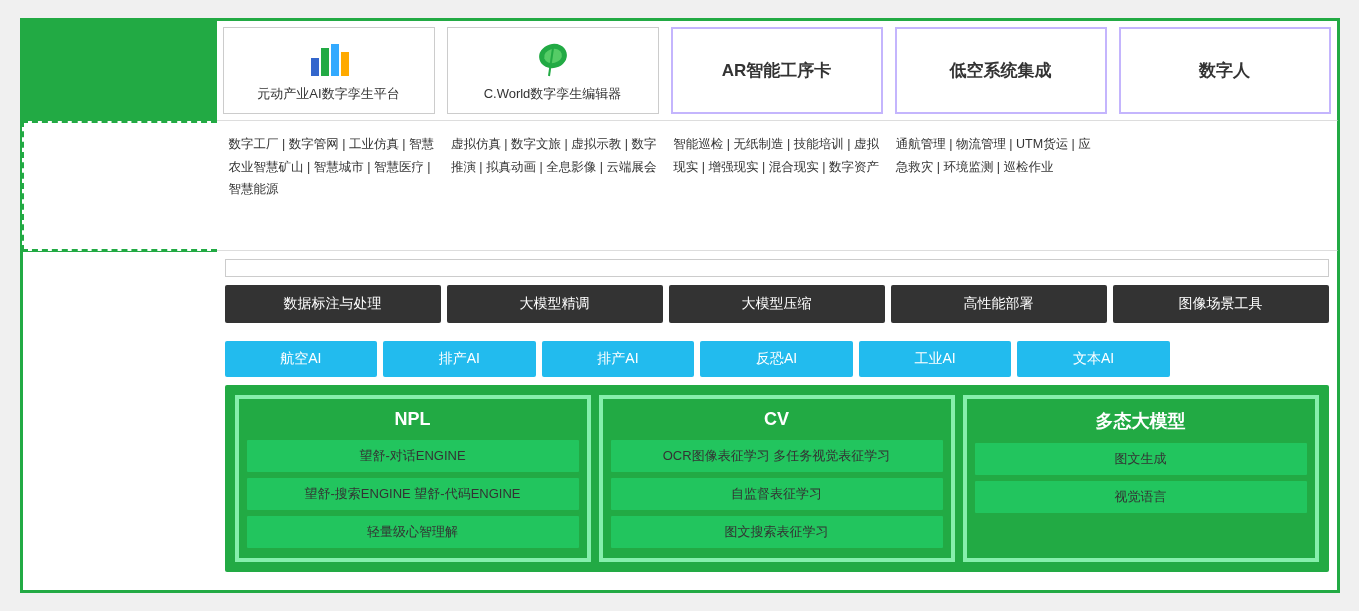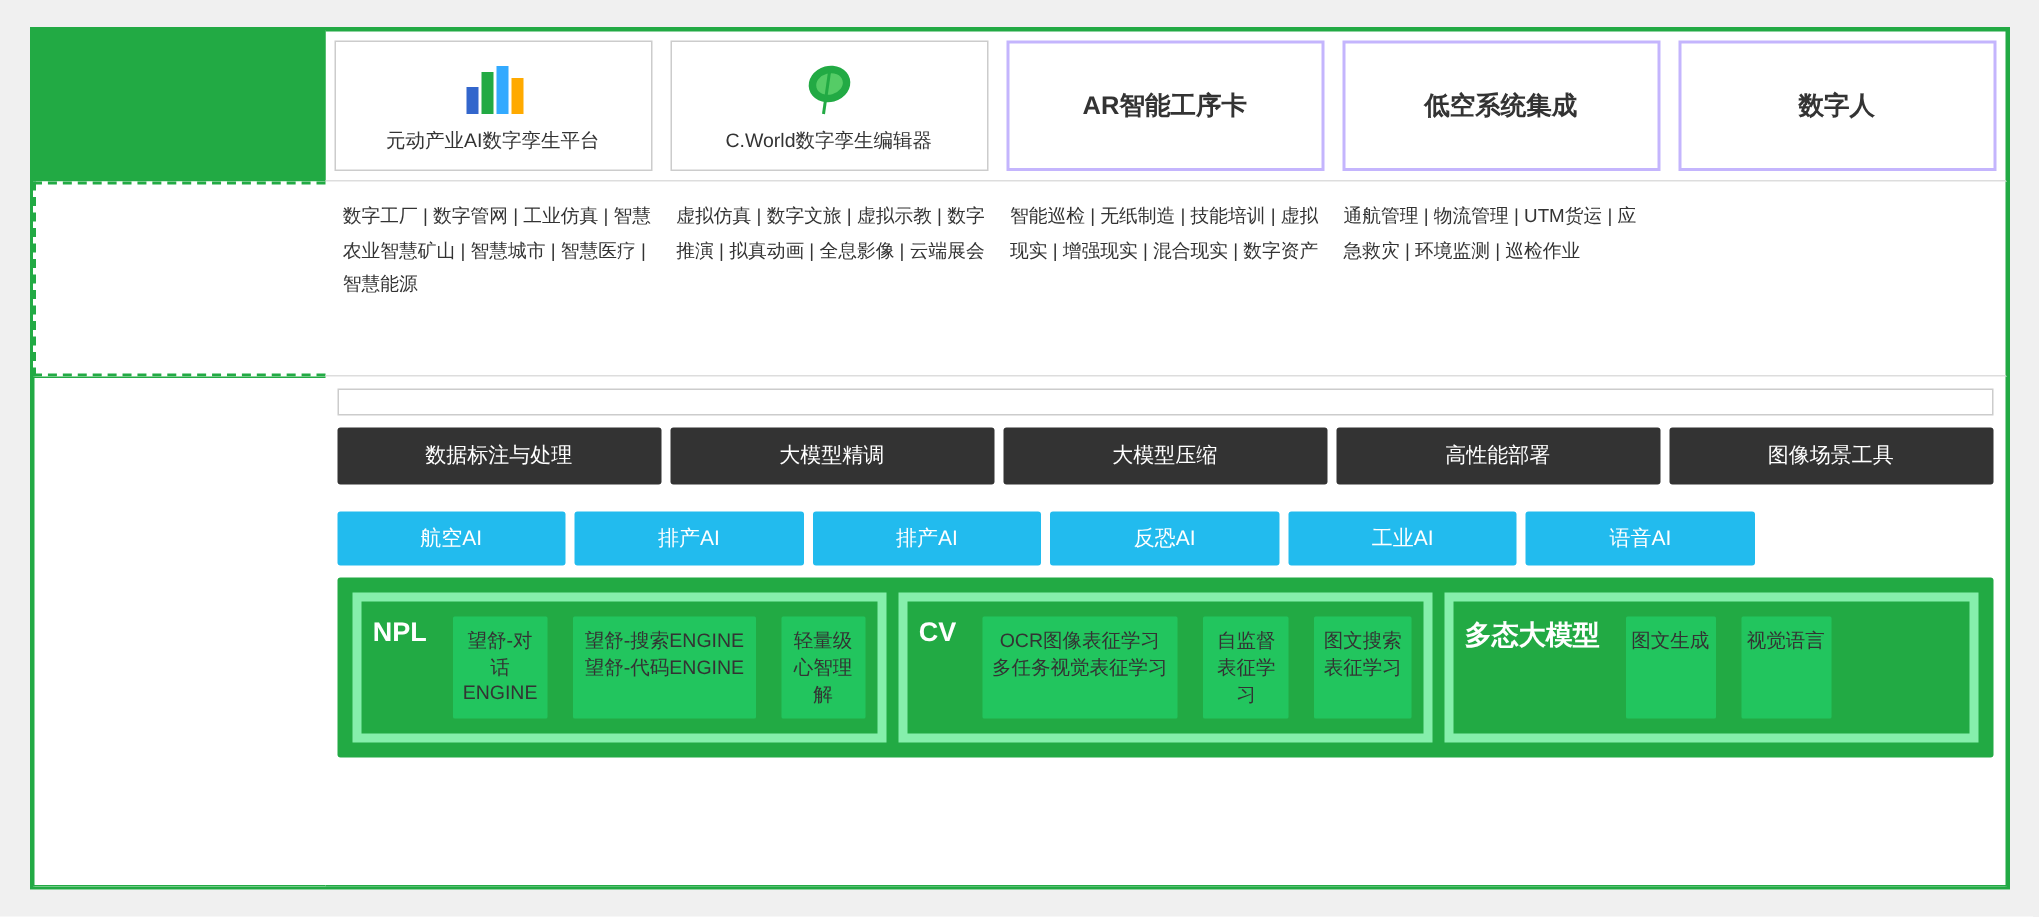--- a/index.html
+++ b/index.html
@@ -151,25 +151,25 @@
     .green-bottom {
       display: grid;
       grid-template-columns: 1fr 1fr 1fr;
       gap: 8px;
       background: #22aa44;
       padding: 10px;
       border-radius: 2px;
     }
     .green-card {
       background: #22aa44;
-      border: 6px solid #86efac;
+      border: 4px solid #86efac;
       padding: 10px 8px;
       display: flex;
-      flex-direction: row;
-      gap: 17px;
+      flex-direction: column;
+      gap: 6px;
     }
     .green-card-title {
       text-align: center;
       color: #fff;
       font-size: 18px;
       font-weight: bold;
       margin-bottom: 4px;
     }
     .green-sub-item {
       background: #22c55e;
@@ -248,21 +248,21 @@
     <div class="industry-ai-label">
       <span></span>
     </div>
     <div class="ai-pills-row">
 
     <div class="ai-pill">航空AI</div>
         <div class="ai-pill">排产AI</div>
         <div class="ai-pill">排产AI</div>
         <div class="ai-pill">反恐AI</div>
         <div class="ai-pill">工业AI</div>
-        <div class="ai-pill">语音AI</div>
+        <div class="ai-pill">文本AI</div>
       </div>
     <div class="green-bottom">
 
     <div class="green-card">
           <div class="green-card-title">NPL</div>
           <div class="green-sub-item">望舒-对话ENGINE</div>
           <div class="green-sub-item">望舒-搜索ENGINE 望舒-代码ENGINE</div>
           <div class="green-sub-item">轻量级心智理解</div>
         </div>
         <div class="green-card">

